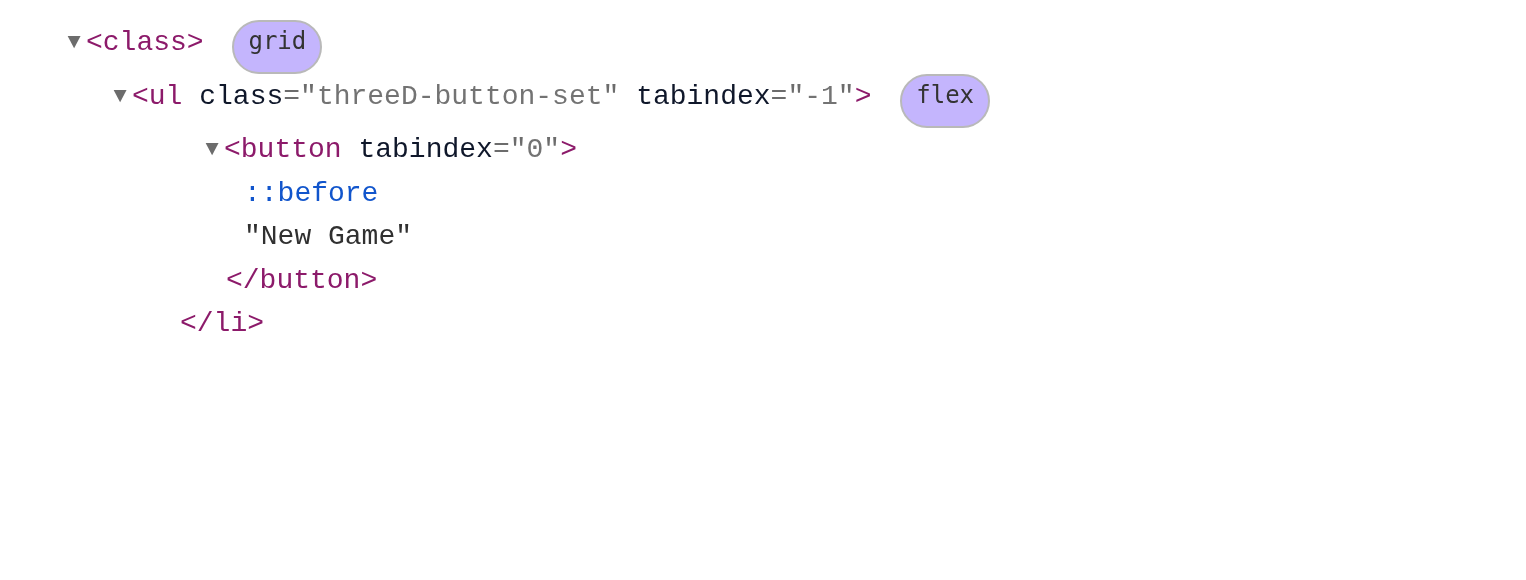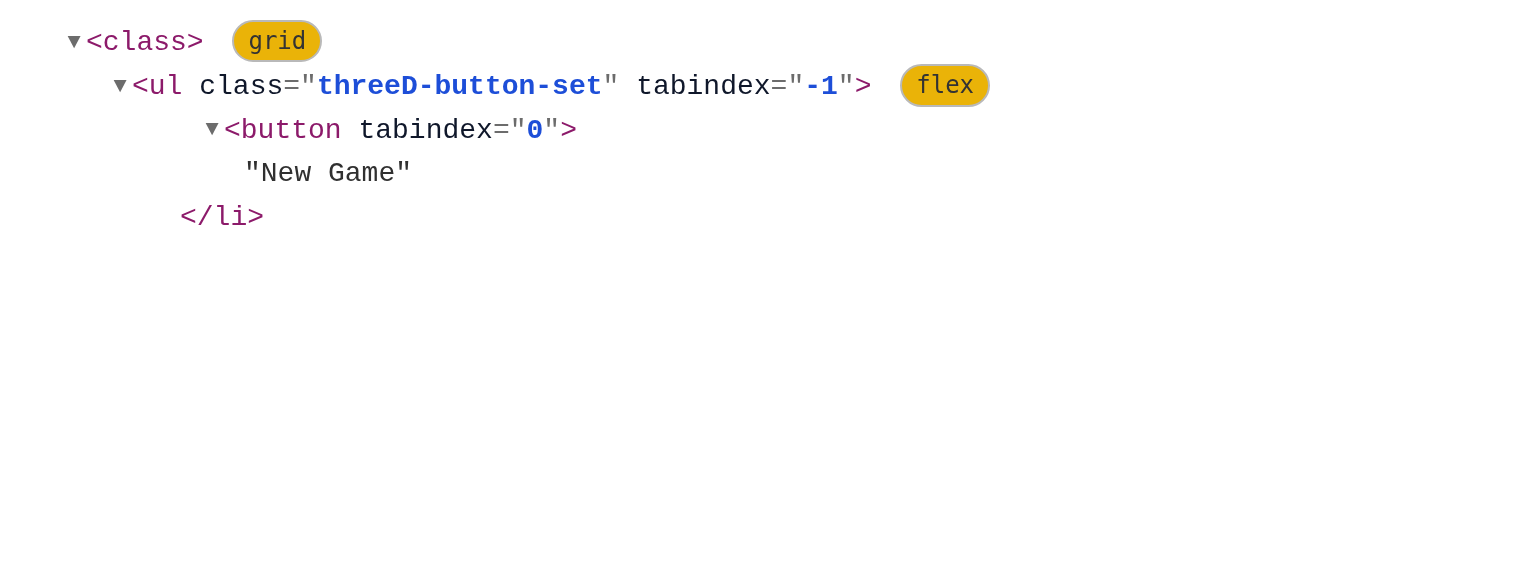--- a/index.html
+++ b/index.html
@@ -38,33 +38,33 @@
   .close-indent {
     display: inline-block;
     width: 28px;
   }
 
   .punct { color: #8c1a6a; } 
   .tag { color: #8c1a6a; }
   .attr-name { color: #0f172a; }
   .attr-eq { color: #6c6c6c; }
   .attr-quote { color: #6c6c6c; }
-  .attr-val { color: #1d4ed8; font-weight: bold; }
+  .attr-val { color: #737373; }
   .pseudo { color: #1155cc; }
   .text-node { color: #303030; }
 
   .badge {
     display: inline-block;
     font-family: ui-monospace, SFMono-Regular, Menlo, Consolas, monospace;
     font-size: 24px;
     color: #333;
-    background: #eab308;
+    background: #c4b5fd;
     border: 2px solid #b9b9b9;
     border-radius: 999px;
-    padding: 1px 14px 0 14px;
+    padding: 1px 14px 12px 14px;
     margin-left: 12px;
     vertical-align: 1px;
   }
 </style>
 </head>
 <body>
 
 <div class="tree">
 
   <div class="node indent-0">
@@ -78,24 +78,30 @@
     <span class="attr-name">tabindex</span><span class="attr-eq">=</span><span class="attr-quote">"</span><span class="attr-val">-1</span><span class="attr-quote">"</span><span class="punct">&gt;</span>
     <span class="badge">flex</span>
   </div>
 
 
   <div class="node indent-3">
     <span class="arrow">▼</span><span class="punct">&lt;</span><span class="tag">button</span>
     <span class="attr-name">tabindex</span><span class="attr-eq">=</span><span class="attr-quote">"</span><span class="attr-val">0</span><span class="attr-quote">"</span><span class="punct">&gt;</span>
   </div>
 
+  <div class="node indent-4">
+    <span class="pseudo">::before</span>
+  </div>
 
   <div class="node indent-4">
     <span class="text-node">"New Game"</span>
   </div>
 
 
+  <div class="node indent-3">
+    <span class="close-indent"></span><span class="punct">&lt;/</span><span class="tag">button</span><span class="punct">&gt;</span>
+  </div>
 
   <div class="node indent-2">
     <span class="close-indent"></span><span class="punct">&lt;/</span><span class="tag">li</span><span class="punct">&gt;</span>
   </div>
 
 </div>
 
 </body></html>

